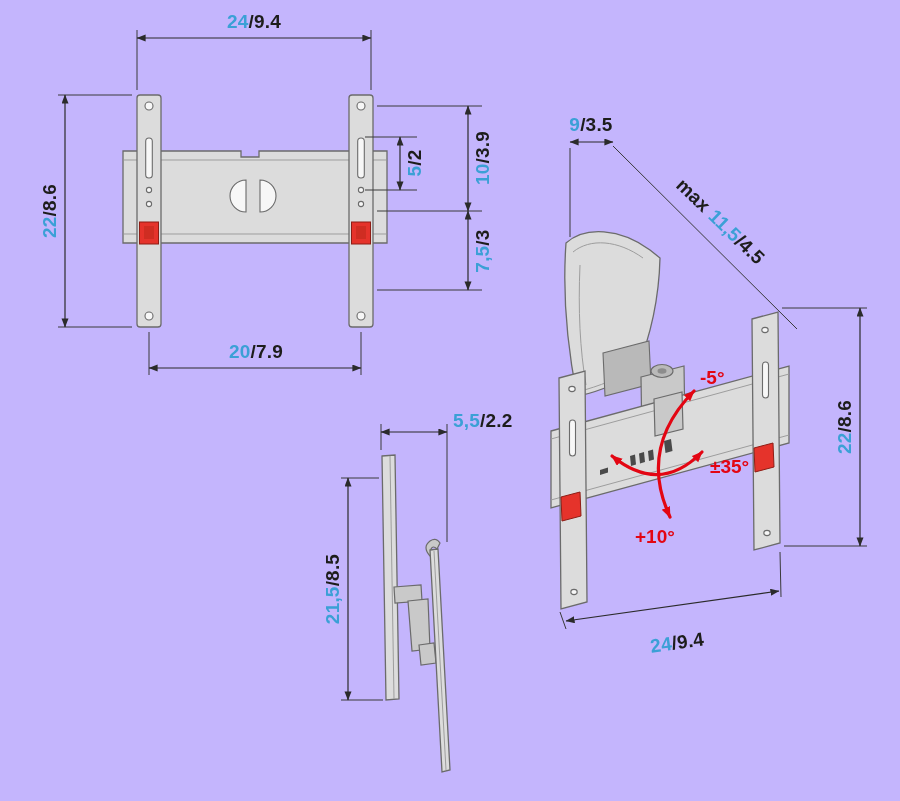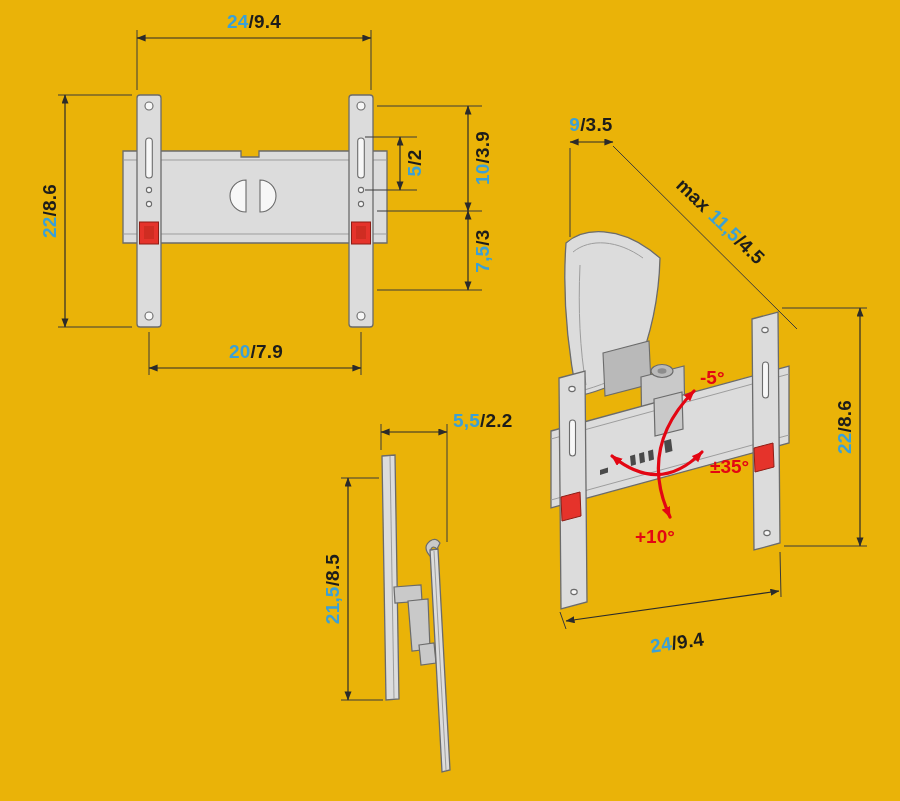--- a/index.html
+++ b/index.html
@@ -1,16 +1,16 @@
 <!DOCTYPE html>
 <html><head>
 <meta charset="utf-8">
 <style>
   html,body{margin:0;padding:0;background:#ffffff;}
-  .stage{position:relative;width:900px;height:801px;background:#eab308;overflow:hidden;}
+  .stage{position:relative;width:900px;height:801px;background:#c4b5fd;overflow:hidden;}
   svg{display:block;}
   .part {fill:#dcdcdc;stroke:#6b6b6b;stroke-width:1.3;}
   .part2{fill:#c9c9c9;stroke:#6b6b6b;stroke-width:1.2;}
   .part3{fill:#b9b9b9;stroke:#6b6b6b;stroke-width:1.1;}
   .hole {fill:#f7f7f7;stroke:#6b6b6b;stroke-width:1.1;}
   .crease{stroke:#9d9d9d;stroke-width:1;fill:none;}
   .ext{stroke:#3a3a3a;stroke-width:1;fill:none;}
   .dim{stroke:#2b2b2b;stroke-width:1.2;fill:none;}
   .diag{stroke:#3a3a3a;stroke-width:1;fill:none;}
   .clipc{stroke:#8e1d15;stroke-width:1;}

